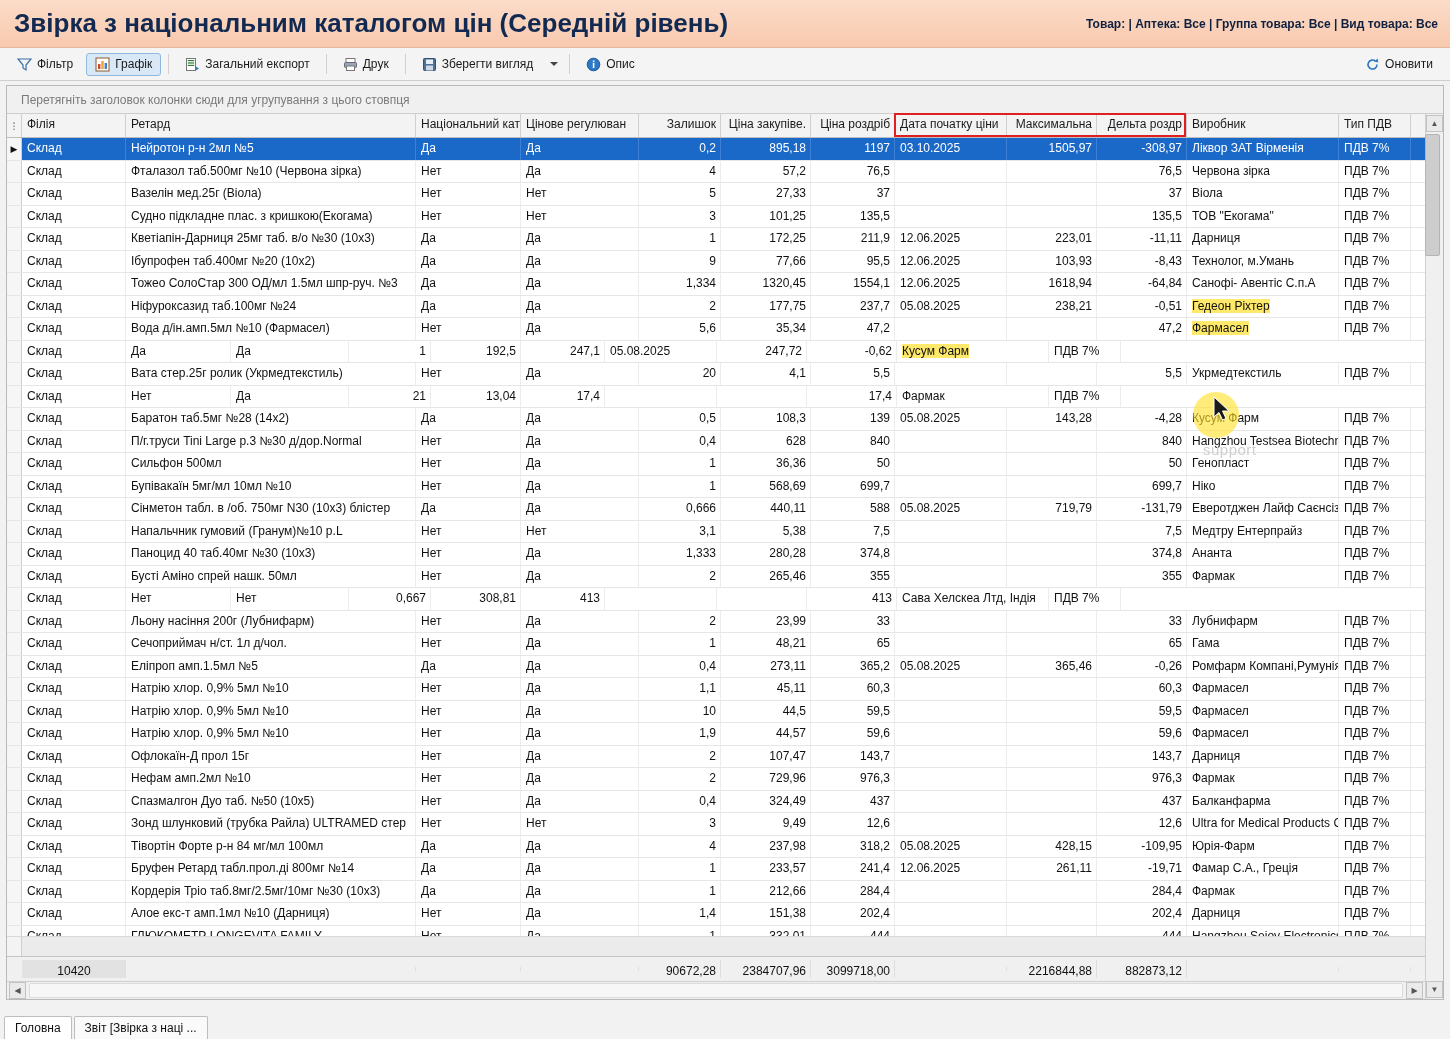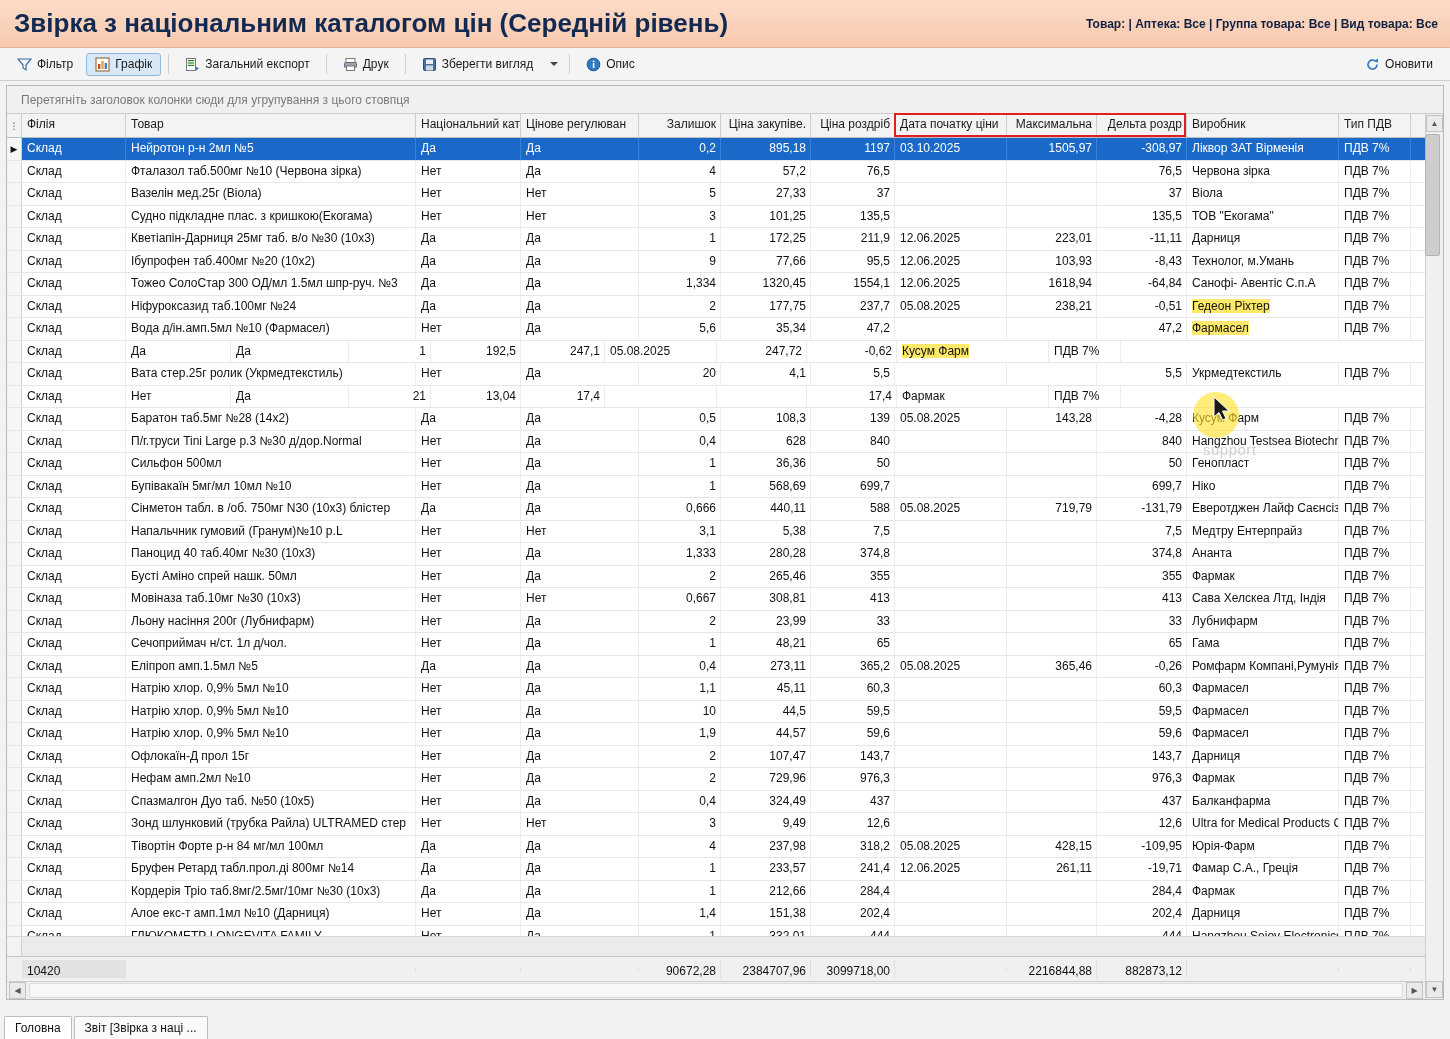--- a/index.html
+++ b/index.html
@@ -239,21 +239,21 @@
   <div class="groupbar">
     <span>Перетягніть заголовок колонки сюди для угрупування з цього стовпця</span>
   </div>
 
   <div class="gridbody">
     <div class="gridmain">
 
       <div class="colhead" id="colhead">
           <div class="ind">⋮</div>
           <div class="cell" style="width: 104px; flex: 0 0 104px;">Філія</div>
-          <div class="cell" style="width: 290px; flex: 0 0 290px;">Товар</div>
+          <div class="cell" style="width: 290px; flex: 0 0 290px;">Ретард</div>
           <div class="cell" style="width: 105px; flex: 0 0 105px;">Національний катал</div>
           <div class="cell" style="width: 118px; flex: 0 0 118px;">Цінове регулюван</div>
           <div class="cell num" style="width: 82px; flex: 0 0 82px;">Залишок</div>
           <div class="cell num" style="width: 90px; flex: 0 0 90px;">Ціна закупіве.</div>
           <div class="cell num" style="width: 84px; flex: 0 0 84px;">Ціна роздріб</div>
           <div class="cell" style="width: 112px; flex: 0 0 112px;">Дата початку ціни</div>
           <div class="cell num" style="width: 90px; flex: 0 0 90px;">Максимальна</div>
           <div class="cell num" style="width: 90px; flex: 0 0 90px;">Дельта роздр</div>
           <div class="cell" style="width: 152px; flex: 0 0 152px;">Виробник</div>
           <div class="cell" style="width: 72px; flex: 0 0 72px;">Тип ПДВ</div>
@@ -554,21 +554,20 @@
             <div class="cell num" style="width: 84px; flex: 0 0 84px;">355</div>
             <div class="cell" style="width: 112px; flex: 0 0 112px;"></div>
             <div class="cell num" style="width: 90px; flex: 0 0 90px;"></div>
             <div class="cell num" style="width: 90px; flex: 0 0 90px;">355</div>
             <div class="cell" style="width: 152px; flex: 0 0 152px;">Фармак</div>
             <div class="cell" style="width: 72px; flex: 0 0 72px;">ПДВ 7%</div>
           </div>
           <div class="row">
             <div class="ind"></div>
             <div class="cell" style="width: 104px; flex: 0 0 104px;">Склад</div>
-            <div class="cell" style="width: 290px; flex: 0 0 290px;">Мовіназа таб.10мг №30 (10х3)</div>
             <div class="cell" style="width: 105px; flex: 0 0 105px;">Нет</div>
             <div class="cell" style="width: 118px; flex: 0 0 118px;">Нет</div>
             <div class="cell num" style="width: 82px; flex: 0 0 82px;">0,667</div>
             <div class="cell num" style="width: 90px; flex: 0 0 90px;">308,81</div>
             <div class="cell num" style="width: 84px; flex: 0 0 84px;">413</div>
             <div class="cell" style="width: 112px; flex: 0 0 112px;"></div>
             <div class="cell num" style="width: 90px; flex: 0 0 90px;"></div>
             <div class="cell num" style="width: 90px; flex: 0 0 90px;">413</div>
             <div class="cell" style="width: 152px; flex: 0 0 152px;">Сава Хелскеа Лтд, Індія</div>
             <div class="cell" style="width: 72px; flex: 0 0 72px;">ПДВ 7%</div>
@@ -825,21 +824,21 @@
             <div class="cell" style="width: 112px; flex: 0 0 112px;"></div>
             <div class="cell num" style="width: 90px; flex: 0 0 90px;"></div>
             <div class="cell num" style="width: 90px; flex: 0 0 90px;"></div>
             <div class="cell" style="width: 152px; flex: 0 0 152px;"></div>
             <div class="cell" style="width: 72px; flex: 0 0 72px;"></div>
           </div>
       </div>
 
       <div class="totrow" id="totrow">
           <div class="ind"></div>
-          <div class="cell" style="width: 104px; flex: 0 0 104px; background: rgb(226, 226, 226); ">10420</div>
+          <div class="cell" style="width: 104px; flex: 0 0 104px; background: rgb(226, 226, 226);  text-align: center;">10420</div>
           <div class="cell" style="width: 290px; flex: 0 0 290px;"></div>
           <div class="cell" style="width: 105px; flex: 0 0 105px;"></div>
           <div class="cell" style="width: 118px; flex: 0 0 118px;"></div>
           <div class="cell num" style="width: 82px; flex: 0 0 82px;">90672,28</div>
           <div class="cell num" style="width: 90px; flex: 0 0 90px;">2384707,96</div>
           <div class="cell num" style="width: 84px; flex: 0 0 84px;">3099718,00</div>
           <div class="cell" style="width: 112px; flex: 0 0 112px;"></div>
           <div class="cell num" style="width: 90px; flex: 0 0 90px;">2216844,88</div>
           <div class="cell num" style="width: 90px; flex: 0 0 90px;">882873,12</div>
           <div class="cell" style="width: 152px; flex: 0 0 152px;"></div>

